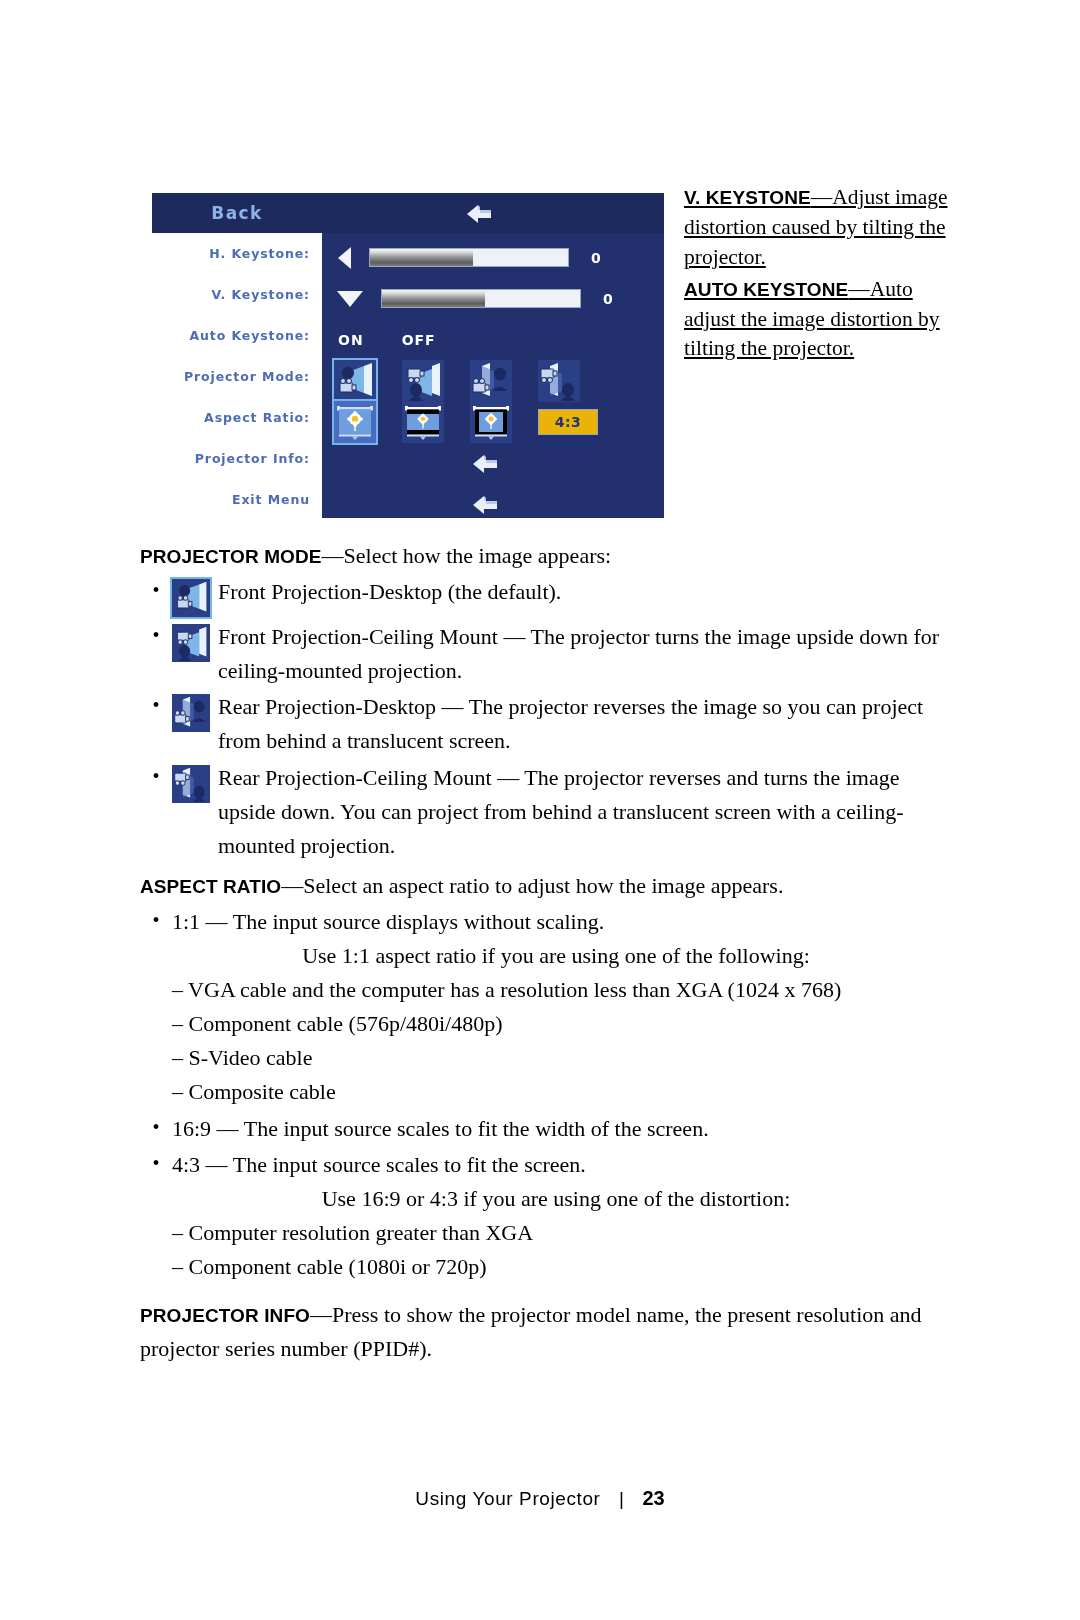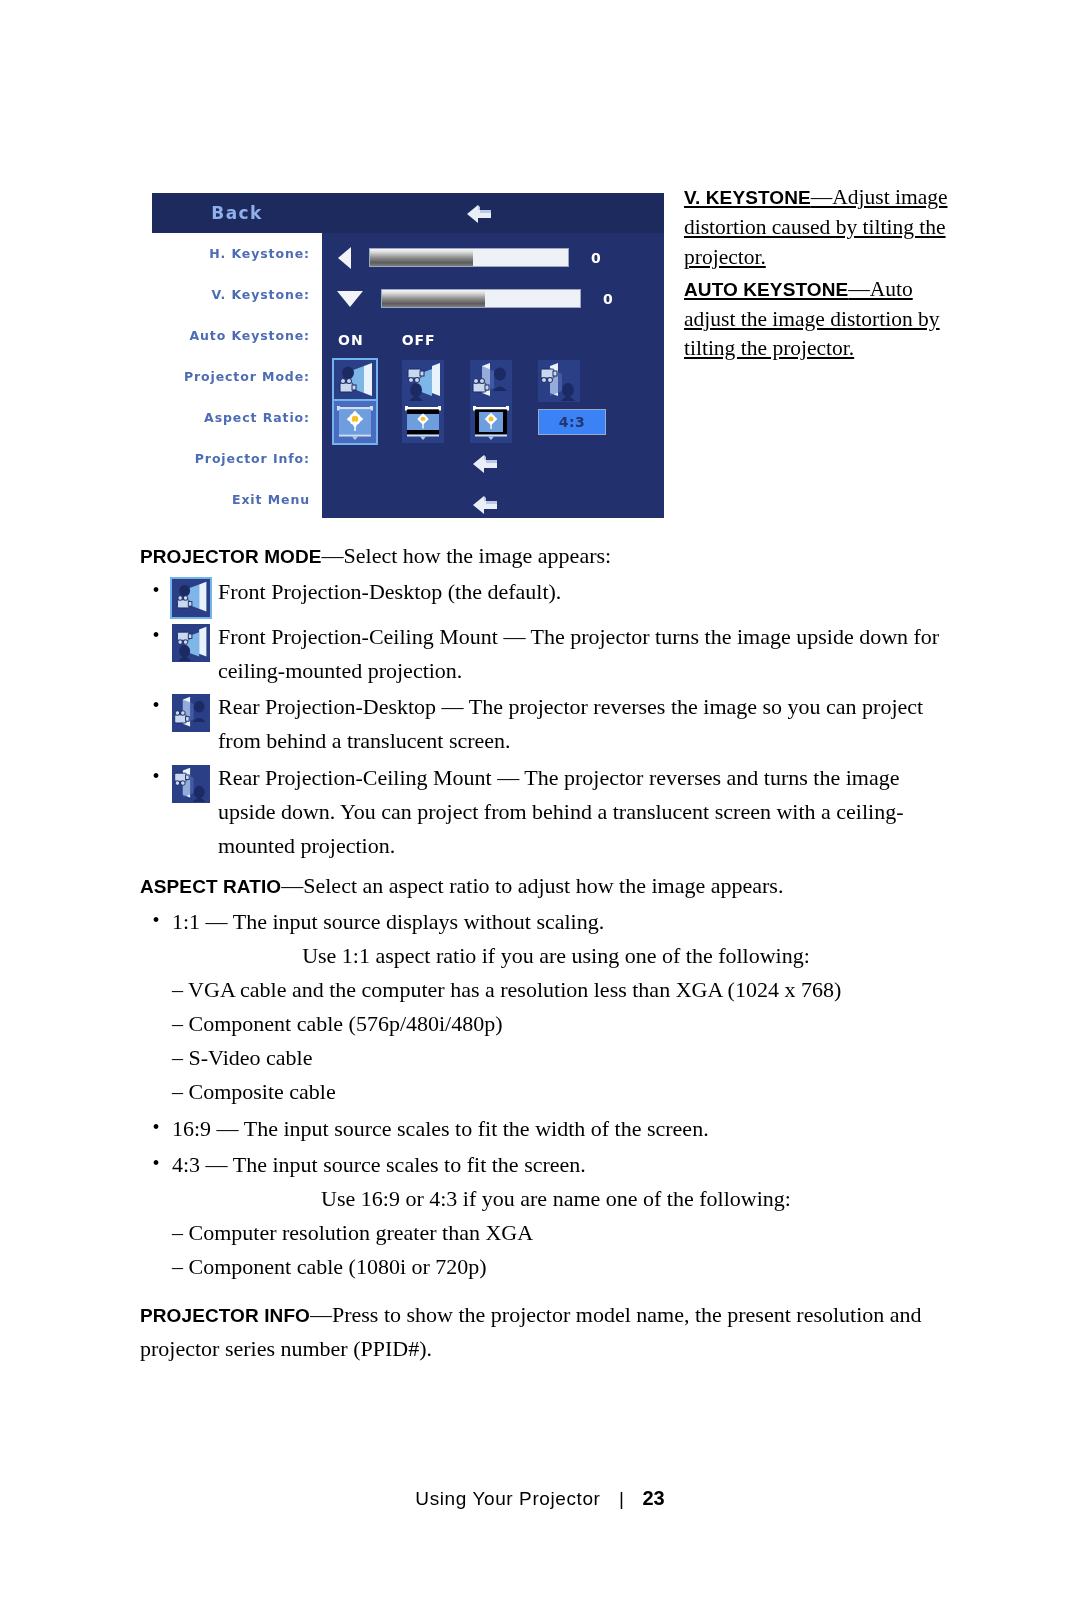--- a/index.html
+++ b/index.html
@@ -131,22 +131,22 @@
   .pm-icon.sel { outline:2px solid #74b4ec; }
 
   .ratio-box {
     width:42px;height:42px;
     position:relative;
     background:#3d5dae;
   }
   .ratio-box.sel { outline:2px solid #74b4ec; }
 
   .ratio-value {
-    width:68px;height:26px;
-    background:#3b82f6;
+    width:60px;height:26px;
+    background:#eab308;
     border:1px solid #9aa8c4;
     color:#25356f;
     font-weight:bold;
     font-size:14px;
     display:flex;align-items:center;justify-content:center;
     letter-spacing:0.5px;
   }
 
   .row-center-icon {
     position:absolute;
@@ -544,21 +544,21 @@
     <div class="bullet-line">
       <div class="bullet-dot">•</div>
       <div class="bullet-body">16:9 — The input source scales to fit the width of the screen.</div>
     </div>
 
     <div class="bullet-line">
       <div class="bullet-dot">•</div>
       <div class="bullet-body">4:3 — The input source scales to fit the screen.</div>
     </div>
 
-    <p class="indent1">Use 16:9 or 4:3 if you are name one of the following:</p>
+    <p class="indent1">Use 16:9 or 4:3 if you are using one of the distortion:</p>
     <p class="dash-line">– Computer resolution greater than XGA</p>
     <p class="dash-line">– Component cable (1080i or 720p)</p>
 
     <p style="margin-top:14px;"><span class="term">PROJECTOR INFO</span><span>—Press to show the projector model name, the present resolution and projector series number (PPID#).</span></p>
 
   </div>
 
   <div class="footer">
     <span class="footer-label">Using Your Projector</span>
     <span class="footer-sep">|</span>

